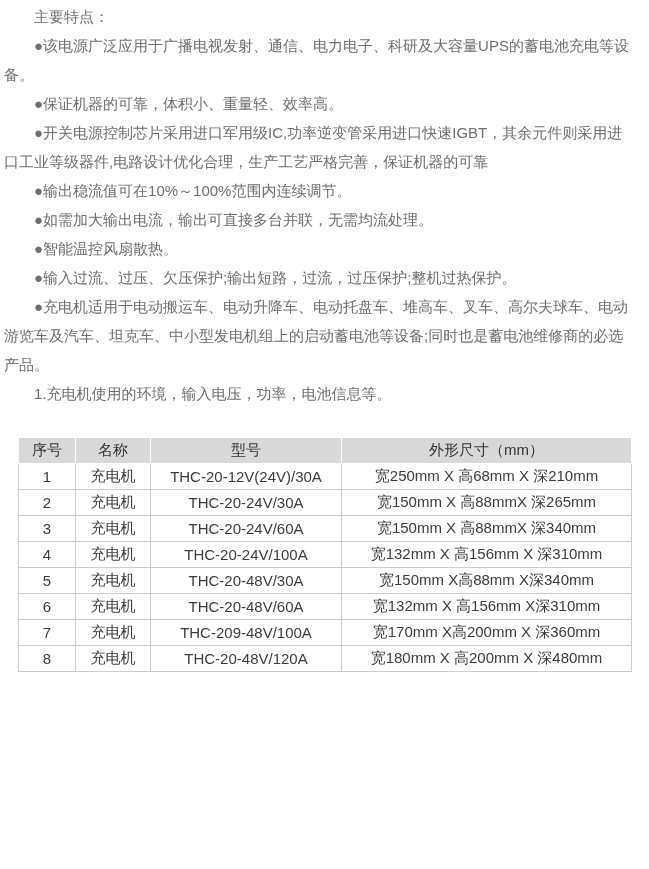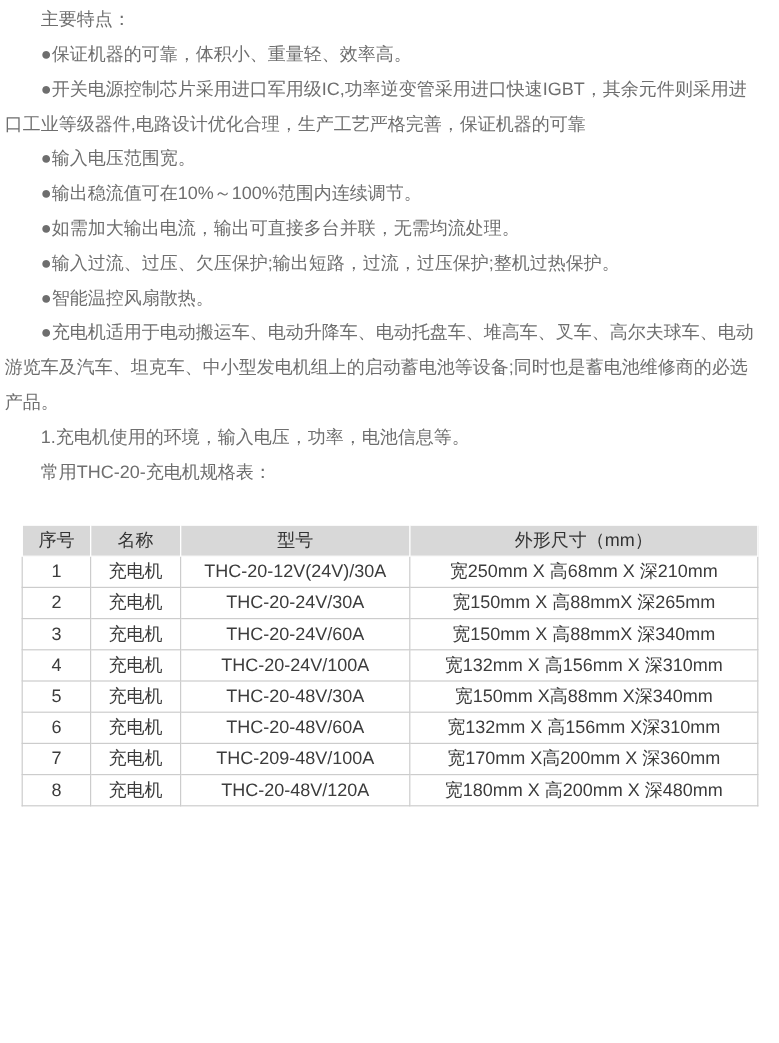--- a/index.html
+++ b/index.html
@@ -55,30 +55,29 @@
     background:#ffffff;
   }
 </style>
 </head>
 <body>
 
 <div class="content">
 
   <div class="paragraphs">
       <p>主要特点：</p>
+      <p>●该电源广泛应用于广播电视发射、通信、电力电子、科研及大容量UPS的蓄电池充电等设备。</p>
       <p>●保证机器的可靠，体积小、重量轻、效率高。</p>
       <p>●开关电源控制芯片采用进口军用级IC,功率逆变管采用进口快速IGBT，其余元件则采用进口工业等级器件,电路设计优化合理，生产工艺严格完善，保证机器的可靠</p>
-      <p>●输入电压范围宽。</p>
       <p>●输出稳流值可在10%～100%范围内连续调节。</p>
       <p>●如需加大输出电流，输出可直接多台并联，无需均流处理。</p>
+      <p>●智能温控风扇散热。</p>
       <p>●输入过流、过压、欠压保护;输出短路，过流，过压保护;整机过热保护。</p>
-      <p>●智能温控风扇散热。</p>
       <p>●充电机适用于电动搬运车、电动升降车、电动托盘车、堆高车、叉车、高尔夫球车、电动游览车及汽车、坦克车、中小型发电机组上的启动蓄电池等设备;同时也是蓄电池维修商的必选产品。</p>
       <p>1.充电机使用的环境，输入电压，功率，电池信息等。</p>
-      <p>常用THC-20-充电机规格表：</p>
     </div>
 
   <table class="spec">
     <colgroup>
       <col style="width:57px">
       <col style="width:75px">
       <col style="width:191px">
       <col style="width:290px">
     </colgroup>
     <thead>

